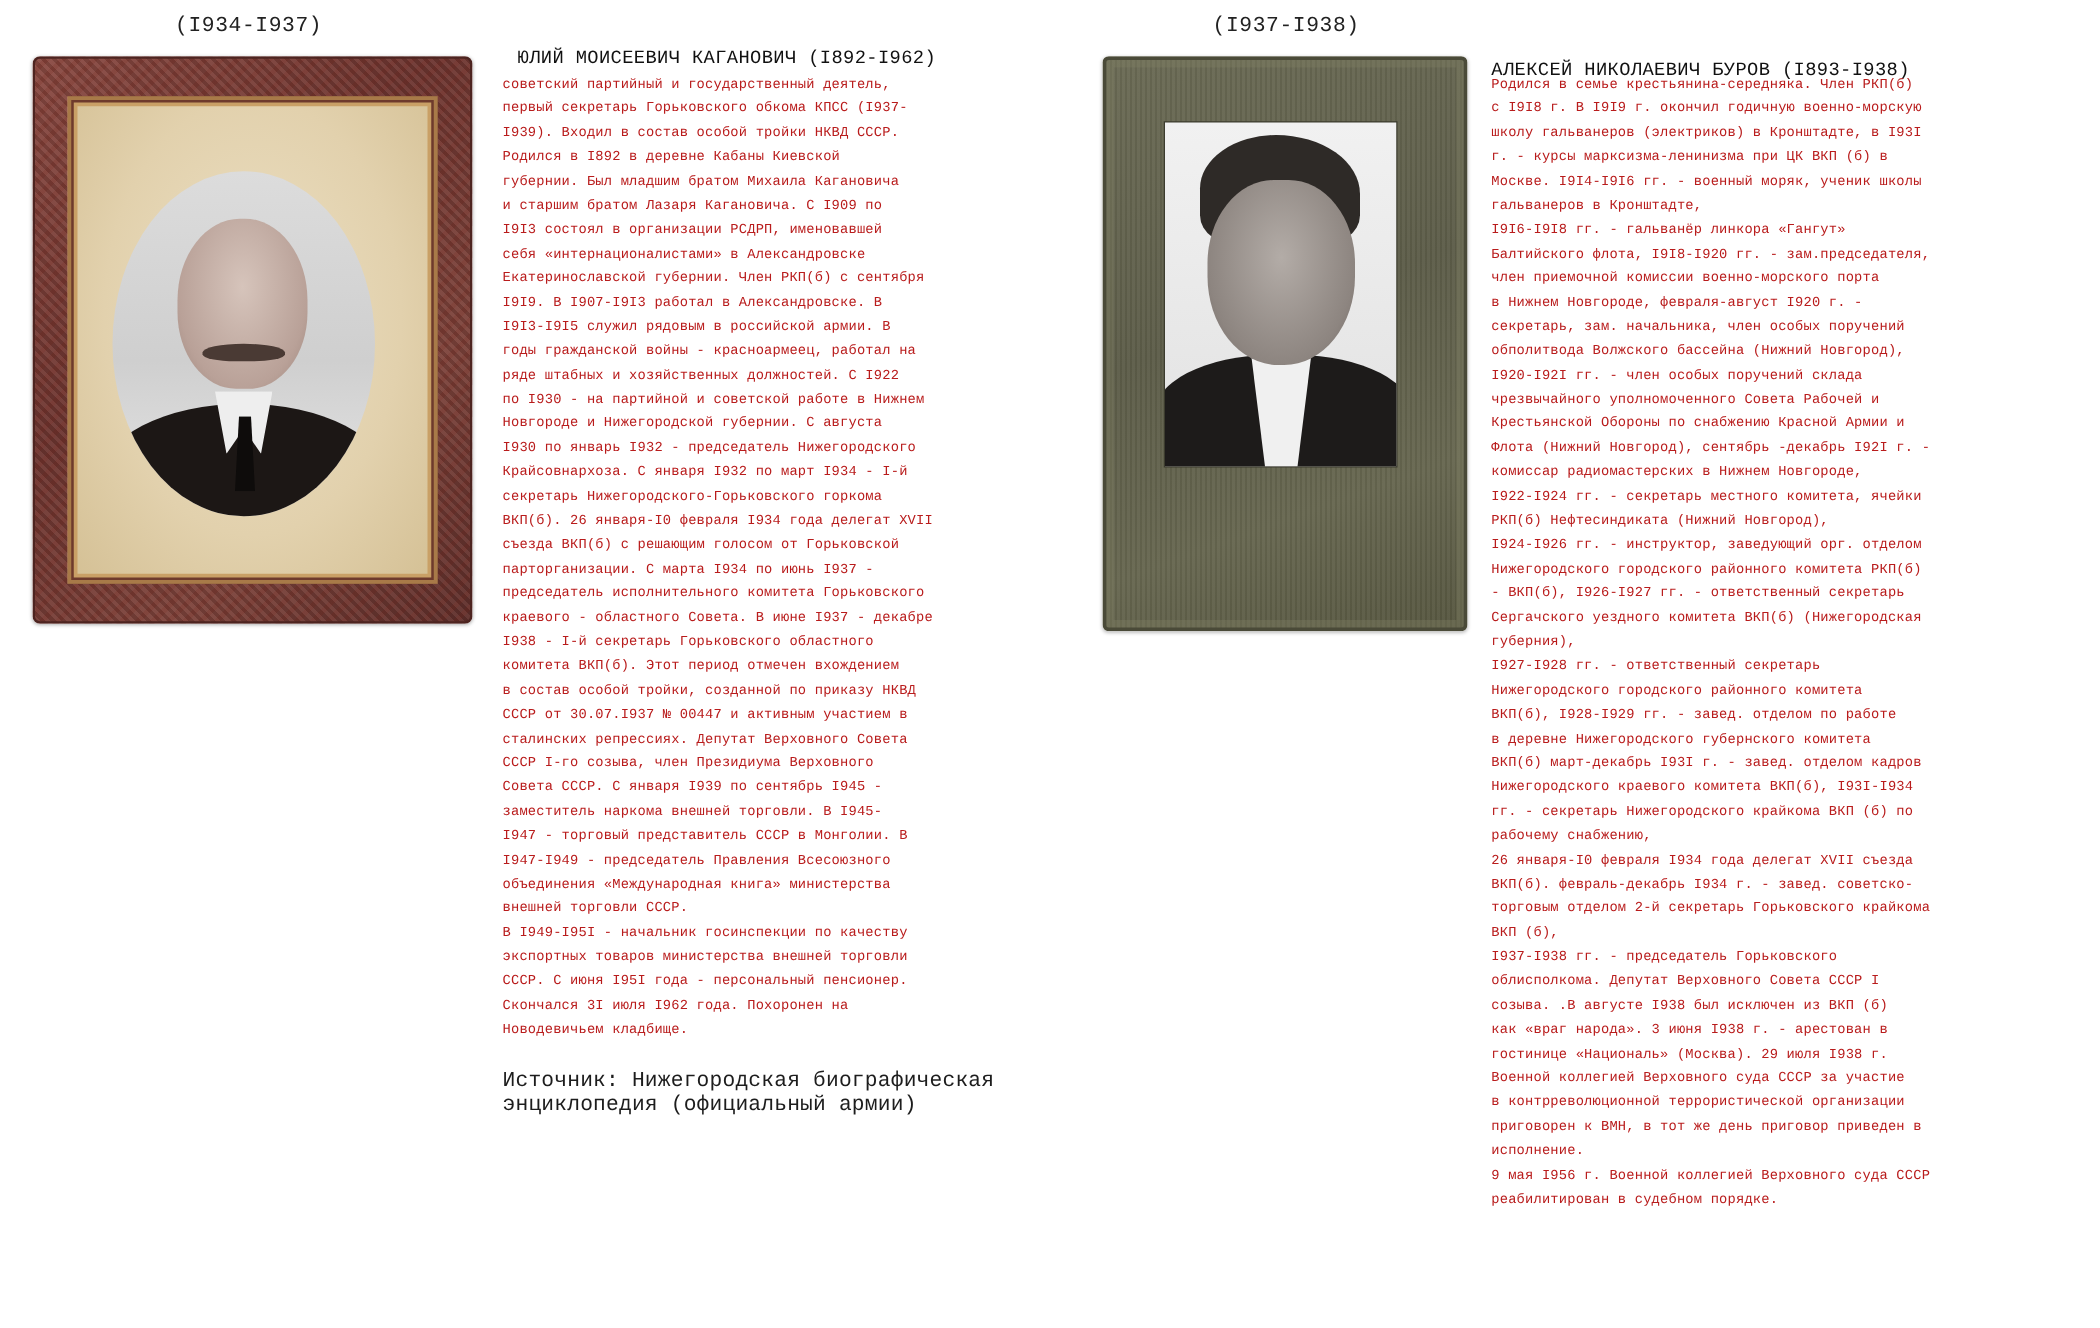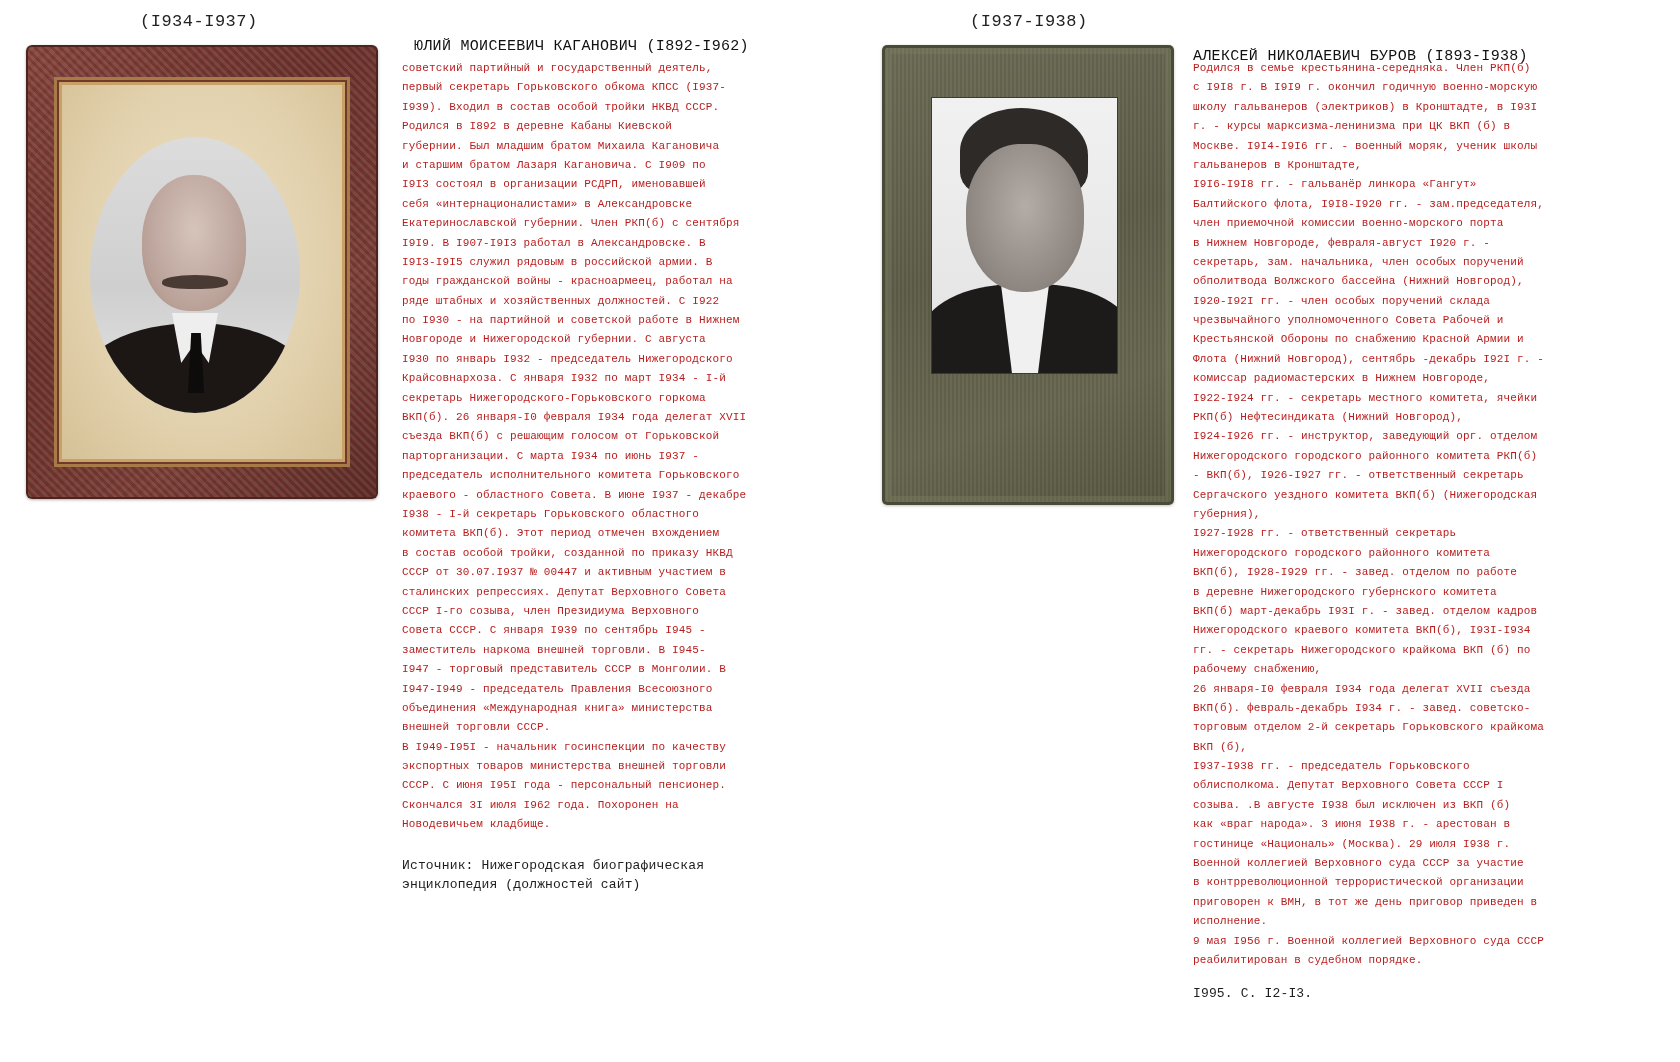--- a/index.html
+++ b/index.html
@@ -32,21 +32,21 @@
     position: absolute;
     font-size: 11px;
     line-height: 19.4px;
     letter-spacing: 0.15px;
     color: #b91c1c;
     white-space: pre;
   }
   .bio .line { display: block; height: 19.4px; }
   .source {
     position: absolute;
-    font-size: 13px;
+    font-size: 17px;
     line-height: 19.4px;
     letter-spacing: 0.15px;
     color: #1d1d1d;
     white-space: pre;
   }
   .source .line { display: block; height: 19.4px; }
 
   
   .frame-left {
     position: absolute;
@@ -177,33 +177,33 @@
       <div class="mustache"></div>
       <div class="collar"></div>
       <div class="tie"></div>
     </div>
   </div>
 
   <div class="name" style="left:414px; top:38px;">ЮЛИЙ МОИСЕЕВИЧ КАГАНОВИЧ (I892-I962)</div>
 
   <div class="bio" id="left-bio" style="left:402px; top:59px;"><span class="line">советский партийный и государственный деятель,</span><span class="line">первый секретарь Горьковского обкома КПСС (I937-</span><span class="line">I939). Входил в состав особой тройки НКВД СССР.</span><span class="line">Родился в I892 в деревне Кабаны Киевской</span><span class="line">губернии. Был младшим братом Михаила Кагановича</span><span class="line">и старшим братом Лазаря Кагановича. С I909 по</span><span class="line">I9I3 состоял в организации РСДРП, именовавшей</span><span class="line">себя «интернационалистами» в Александровске</span><span class="line">Екатеринославской губернии. Член РКП(б) с сентября</span><span class="line">I9I9. В I907-I9I3 работал в Александровске. В</span><span class="line">I9I3-I9I5 служил рядовым в российской армии. В</span><span class="line">годы гражданской войны - красноармеец, работал на</span><span class="line">ряде штабных и хозяйственных должностей. С I922</span><span class="line">по I930 - на партийной и советской работе в Нижнем</span><span class="line">Новгороде и Нижегородской губернии. С августа</span><span class="line">I930 по январь I932 - председатель Нижегородского</span><span class="line">Крайсовнархоза. С января I932 по март I934 - I-й</span><span class="line">секретарь Нижегородского-Горьковского горкома</span><span class="line">ВКП(б). 26 января-I0 февраля I934 года делегат XVII</span><span class="line">съезда ВКП(б) с решающим голосом от Горьковской</span><span class="line">парторганизации. С марта I934 по июнь I937 -</span><span class="line">председатель исполнительного комитета Горьковского</span><span class="line">краевого - областного Совета. В июне I937 - декабре</span><span class="line">I938 - I-й секретарь Горьковского областного</span><span class="line">комитета ВКП(б). Этот период отмечен вхождением</span><span class="line">в состав особой тройки, созданной по приказу НКВД</span><span class="line">СССР от 30.07.I937 № 00447 и активным участием в</span><span class="line">сталинских репрессиях. Депутат Верховного Совета</span><span class="line">СССР I-го созыва, член Президиума Верховного</span><span class="line">Совета СССР. С января I939 по сентябрь I945 -</span><span class="line">заместитель наркома внешней торговли. В I945-</span><span class="line">I947 - торговый представитель СССР в Монголии. В</span><span class="line">I947-I949 - председатель Правления Всесоюзного</span><span class="line">объединения «Международная книга» министерства</span><span class="line">внешней торговли СССР.</span><span class="line">В I949-I95I - начальник госинспекции по качеству</span><span class="line">экспортных товаров министерства внешней торговли</span><span class="line">СССР. С июня I95I года - персональный пенсионер.</span><span class="line">Скончался 3I июля I962 года. Похоронен на</span><span class="line">Новодевичьем кладбище.</span></div>
 
-  <div class="source" id="left-source" style="left:402px; top:856px;"><span class="line">Источник: Нижегородская биографическая</span><span class="line">энциклопедия (должностей сайт)</span></div>
+  <div class="source" id="left-source" style="left:402px; top:856px;"><span class="line">Источник: Нижегородская биографическая</span><span class="line">энциклопедия (официальный армии)</span></div>
 </div>
 
 <div>
   <div class="period" style="left:970px; top:12px;">(I937-I938)</div>
 
   <div class="frame-right">
     <div class="photo">
       <div class="coat"></div>
       <div class="shirt"></div>
       <div class="hair"></div>
       <div class="face"></div>
     </div>
   </div>
 
   <div class="name" style="left:1193px; top:48px;">АЛЕКСЕЙ НИКОЛАЕВИЧ БУРОВ (I893-I938)</div>
 
   <div class="bio" id="right-bio" style="left:1193px; top:59px;"><span class="line">Родился в семье крестьянина-середняка. Член РКП(б)</span><span class="line">с I9I8 г. В I9I9 г. окончил годичную военно-морскую</span><span class="line">школу гальванеров (электриков) в Кронштадте, в I93I</span><span class="line">г. - курсы марксизма-ленинизма при ЦК ВКП (б) в</span><span class="line">Москве. I9I4-I9I6 гг. - военный моряк, ученик школы</span><span class="line">гальванеров в Кронштадте,</span><span class="line">I9I6-I9I8 гг. - гальванёр линкора «Гангут»</span><span class="line">Балтийского флота, I9I8-I920 гг. - зам.председателя,</span><span class="line">член приемочной комиссии военно-морского порта</span><span class="line">в Нижнем Новгороде, февраля-август I920 г. -</span><span class="line">секретарь, зам. начальника, член особых поручений</span><span class="line">обполитвода Волжского бассейна (Нижний Новгород),</span><span class="line">I920-I92I гг. - член особых поручений склада</span><span class="line">чрезвычайного уполномоченного Совета Рабочей и</span><span class="line">Крестьянской Обороны по снабжению Красной Армии и</span><span class="line">Флота (Нижний Новгород), сентябрь -декабрь I92I г. -</span><span class="line">комиссар радиомастерских в Нижнем Новгороде,</span><span class="line">I922-I924 гг. - секретарь местного комитета, ячейки</span><span class="line">РКП(б) Нефтесиндиката (Нижний Новгород),</span><span class="line">I924-I926 гг. - инструктор, заведующий орг. отделом</span><span class="line">Нижегородского городского районного комитета РКП(б)</span><span class="line">- ВКП(б), I926-I927 гг. - ответственный секретарь</span><span class="line">Сергачского уездного комитета ВКП(б) (Нижегородская</span><span class="line">губерния),</span><span class="line">I927-I928 гг. - ответственный секретарь</span><span class="line">Нижегородского городского районного комитета</span><span class="line">ВКП(б), I928-I929 гг. - завед. отделом по работе</span><span class="line">в деревне Нижегородского губернского комитета</span><span class="line">ВКП(б) март-декабрь I93I г. - завед. отделом кадров</span><span class="line">Нижегородского краевого комитета ВКП(б), I93I-I934</span><span class="line">гг. - секретарь Нижегородского крайкома ВКП (б) по</span><span class="line">рабочему снабжению,</span><span class="line">26 января-I0 февраля I934 года делегат XVII съезда</span><span class="line">ВКП(б). февраль-декабрь I934 г. - завед. советско-</span><span class="line">торговым отделом 2-й секретарь Горьковского крайкома</span><span class="line">ВКП (б),</span><span class="line">I937-I938 гг. - председатель Горьковского</span><span class="line">облисполкома. Депутат Верховного Совета СССР I</span><span class="line">созыва. .В августе I938 был исключен из ВКП (б)</span><span class="line">как «враг народа». 3 июня I938 г. - арестован в</span><span class="line">гостинице «Националь» (Москва). 29 июля I938 г.</span><span class="line">Военной коллегией Верховного суда СССР за участие</span><span class="line">в контрреволюционной террористической организации</span><span class="line">приговорен к ВМН, в тот же день приговор приведен в</span><span class="line">исполнение.</span><span class="line">9 мая I956 г. Военной коллегией Верховного суда СССР</span><span class="line">реабилитирован в судебном порядке.</span></div>
 
-  <div class="source" id="right-source" style="left:1193px; top:984px;"><span class="line">I995. С. I2-I3.</span></div>
+  <div class="source" id="right-source" style="left:1193px; top:984px;"></div>
 </div>
 
 </body></html>

